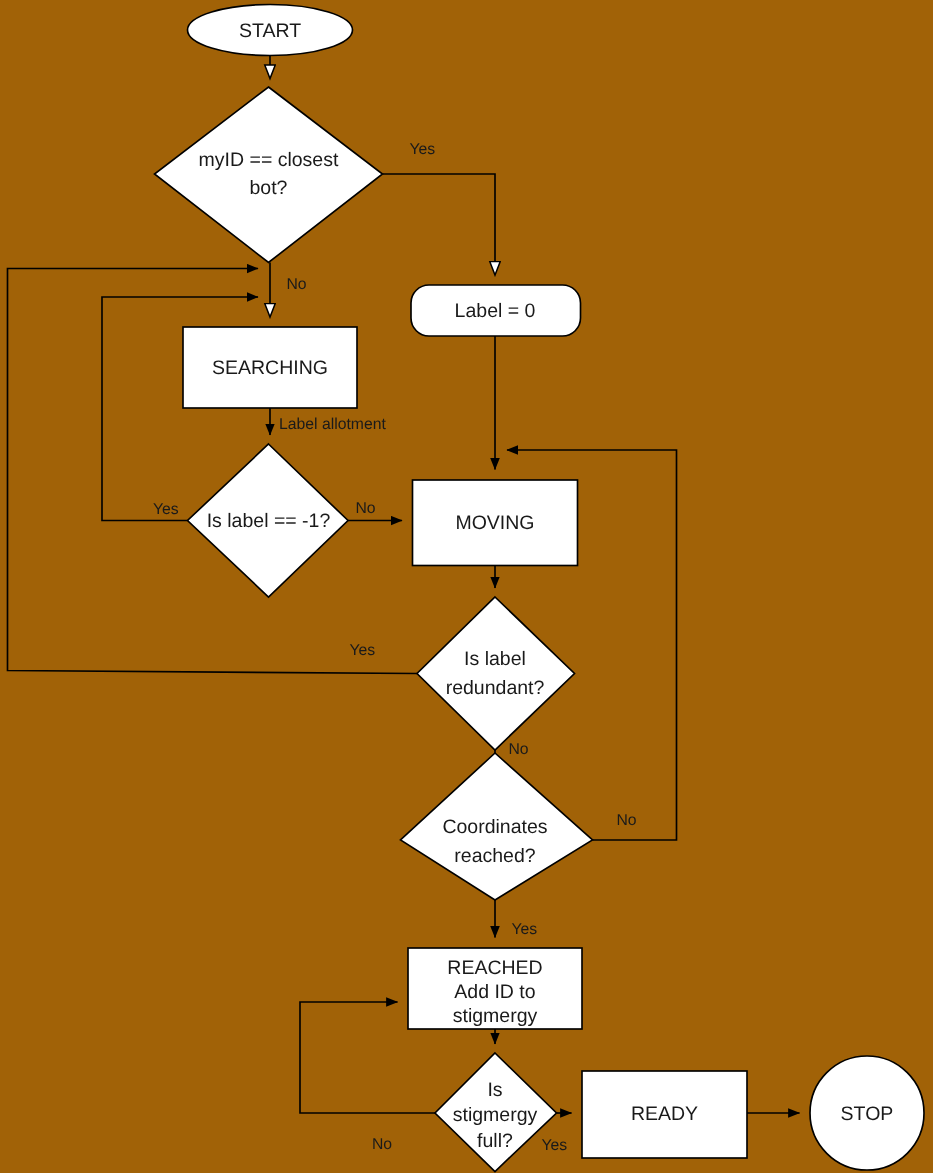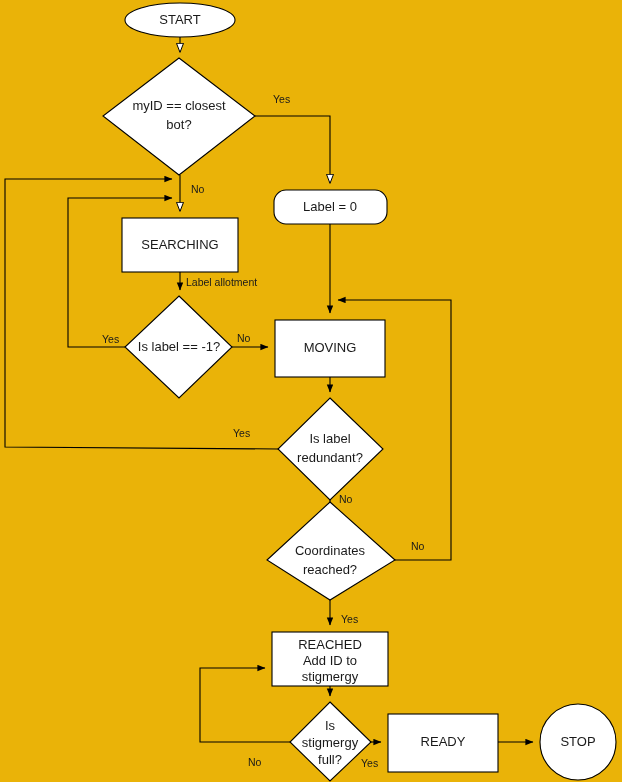--- a/index.html
+++ b/index.html
@@ -1,19 +1,19 @@
 <!DOCTYPE html>
 <html><head>
 <meta charset="utf-8">
 <style>
   html,body{margin:0;padding:0;background:#ffffff;}
   #canvas{
     position:relative;
     width:622px;height:782px;
-    background:#eab308;
+    background:#a16207;
     font-family:"Liberation Sans", sans-serif;
     overflow:hidden;
   }
   svg#flow{position:absolute;left:0;top:0;width:622px;height:782px;}
   .shape{fill:#ffffff;stroke:#000000;stroke-width:1.1;}
   .edge{fill:none;stroke:#000000;stroke-width:1.1;}
   .nodelabel{
     font-family:"Liberation Sans", sans-serif;
     font-size:13px;fill:#1a1a1a;text-anchor:middle;
     dominant-baseline:middle;

